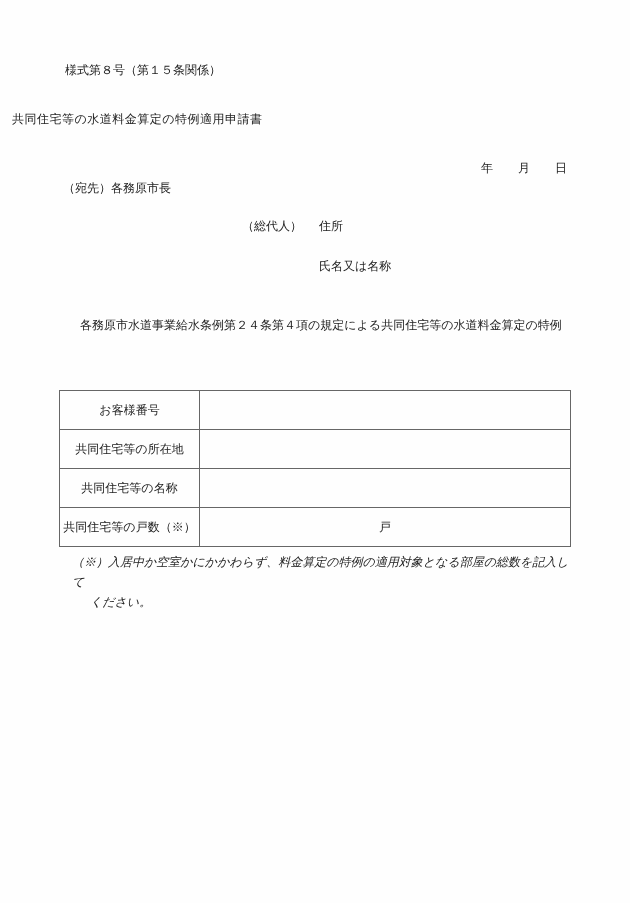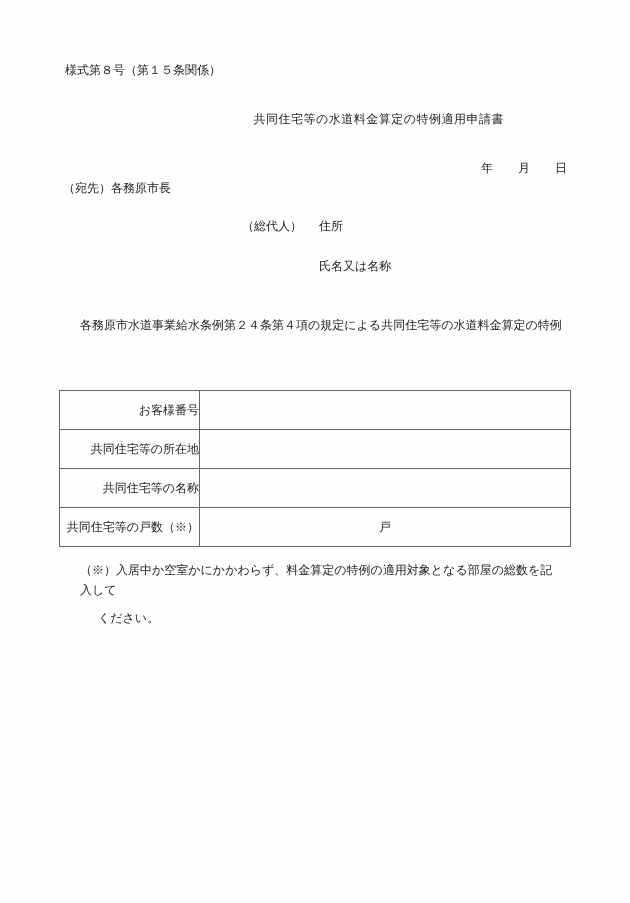--- a/index.html
+++ b/index.html
@@ -3,40 +3,40 @@
   <meta charset="utf-8">
   <style>
     html, body { margin: 0; padding: 0; }
     body {
       width: 630px; height: 903px; background: #fefefe; position: relative;
       font-family: "DejaVu Serif", "Liberation Serif", serif; color: #222; font-size: 12px;
       overflow: hidden;
     }
     .abs { position: absolute; white-space: nowrap; }
     .form-no { left: 65px; top: 62px; }
-    .title { left: 0; width: 504px; top: 111px; text-align: right; letter-spacing: 0.5px; }
+    .title { left: 12px; width: 504px; top: 111px; text-align: left; letter-spacing: 0.5px; }
     .date { top: 160px; }
     .date .y { position: absolute; left: 481px; }
     .date .m { position: absolute; left: 518px; }
     .date .d { position: absolute; left: 555px; }
     .addressee { left: 63px; top: 180px; }
     .rep-label { left: 242px; top: 218px; }
     .address-label { left: 319px; top: 218px; }
     .name-label { left: 319px; top: 258px; }
     .body-text { left: 64px; top: 315px; line-height: 20px; white-space: normal; width: 510px; }
     .body-text p { margin: 0; }
     .body-text .l1 { text-indent: 16px; }
     table.form {
       position: absolute; left: 59px; top: 390px; width: 512px;
       border-collapse: collapse; table-layout: fixed;
     }
     table.form td { border: 1px solid #666; height: 38px; padding: 0; text-align: center; font-size: 12px; }
-    table.form td.label { width: 139px; text-align: right; }
+    table.form td.label { width: 139px; }
     .note { left: 72px; top: 552px; line-height: 20px; white-space: normal; width: 500px; }
-    .note p { margin: 8px; }
+    .note p { margin: 0; font-style: italic; }
     .note .l2 { padding-left: 18px; }
   </style>
 </head>
 <body>
 
 <div class="abs form-no">様式第８号（第１５条関係）</div>
 <div class="abs title">共同住宅等の水道料金算定の特例適用申請書</div>
 
 <div class="abs date" style="left:0;width:630px;">
   <span class="y">年</span>

